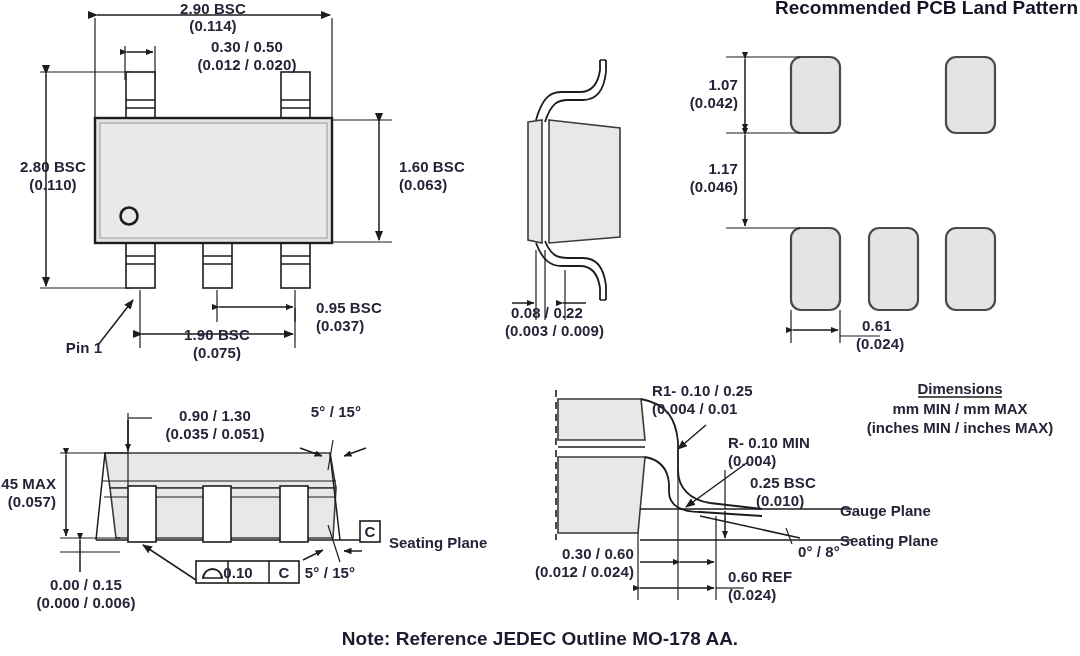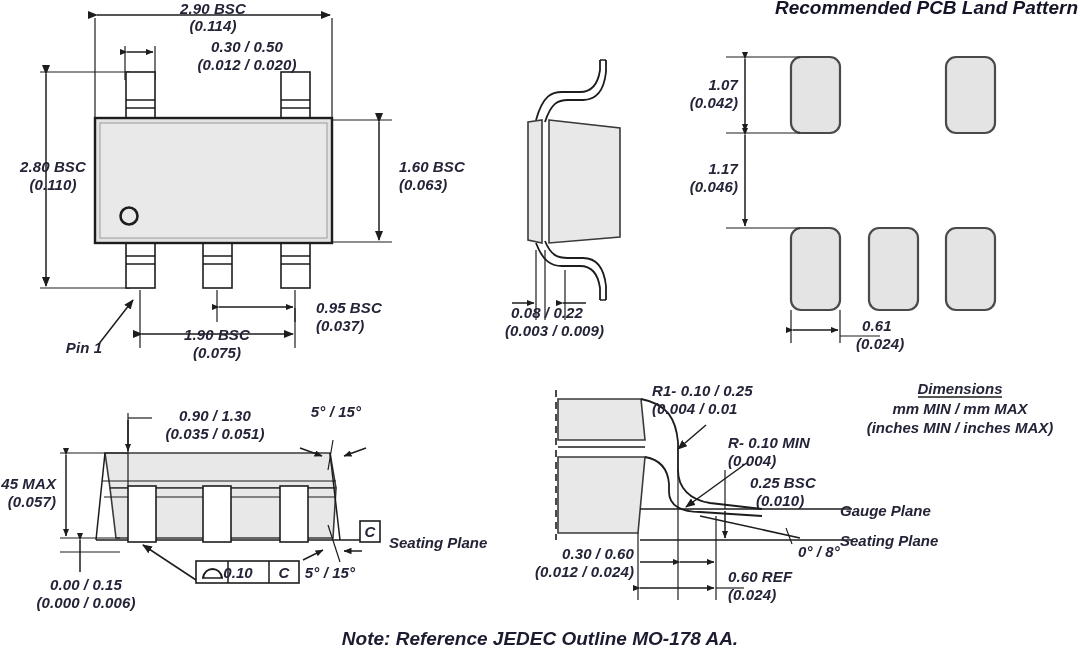--- a/index.html
+++ b/index.html
@@ -1,18 +1,18 @@
 <!DOCTYPE html>
 <html><head>
 <meta charset="utf-8">
 <style>
   html,body{margin:0;padding:0;background:#ffffff;}
   body{width:1080px;height:656px;position:relative;overflow:hidden;
        font-family:"Liberation Sans","DejaVu Sans",sans-serif;color:#1a1a2e;}
-  #sheet{position:absolute;inset:0;font-style:italic;}
+  #sheet{position:absolute;inset:0;}
   svg{position:absolute;top:0;left:0;width:1080px;height:656px;}
   .dimtext{font-family:"Liberation Sans","DejaVu Sans",sans-serif;
            font-size:15px;font-weight:bold;fill:#242438;letter-spacing:.1px;}
   .hdr{font-family:"Liberation Sans","DejaVu Sans",sans-serif;
        font-size:19px;font-weight:bold;fill:#141428;}
   .note{font-family:"Liberation Sans","DejaVu Sans",sans-serif;
         font-size:19px;font-weight:bold;fill:#1c1c30;}
   .lbl{font-family:"Liberation Sans","DejaVu Sans",sans-serif;
        font-size:15px;font-weight:bold;fill:#242438;}
   .ln{stroke:#1d1d1d;stroke-width:1.5;fill:none;}

